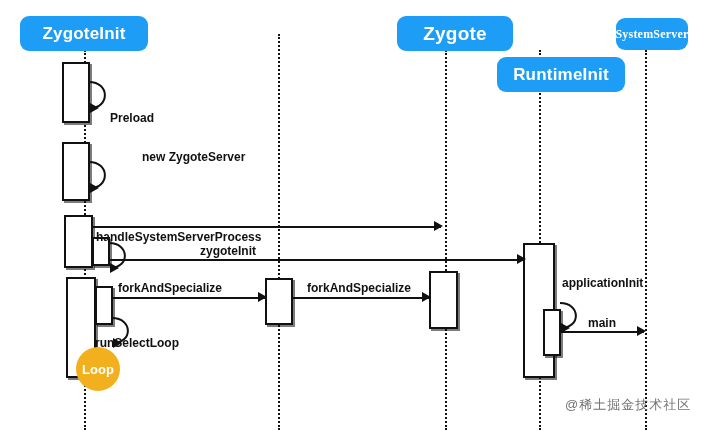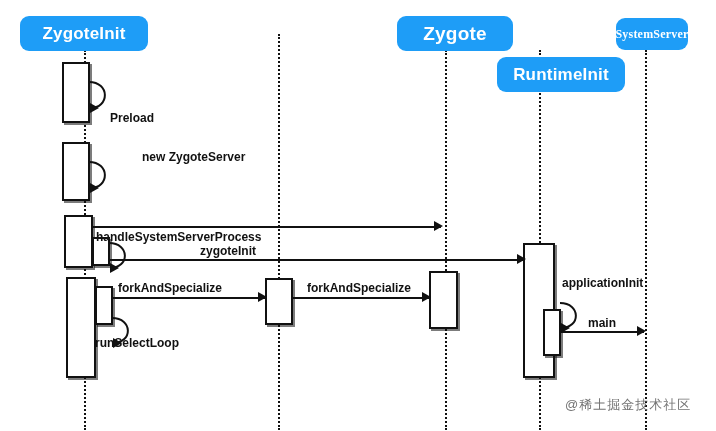--- a/index.html
+++ b/index.html
@@ -154,16 +154,17 @@
   <svg class="selfloop" style="left:559px; top:300px;" width="26" height="34" viewBox="0 0 26 34">
     <path d="M1,3 C22,3 22,28 2,28" fill="none" stroke="#111111" stroke-width="2"></path>
     <polygon points="2,23 2,33 11,28" fill="#111111"></polygon>
   </svg>
   <div class="msg-label" style="left:562px; top:277px;">applicationInit</div>
 
   <div class="msg-line" style="left:561px; top:331px; width:83px;"></div>
   <div class="msg-head" style="left:637px; top:326px;"></div>
   <div class="msg-label" style="left:588px; top:317px;">main</div>
 
+  <div class="loop-badge" style="left:76px; top:347px; width:44px; height:44px;">Loop</div>
 
   <div class="watermark" style="left:565px; top:396px;">@稀土掘金技术社区</div>
 
 </div>
 
 </body></html>

